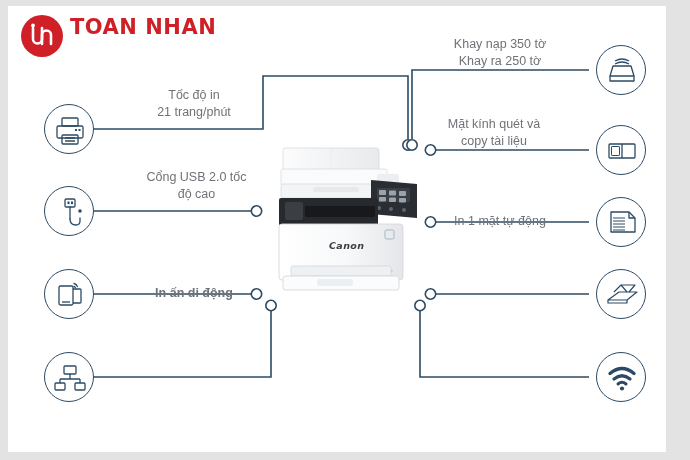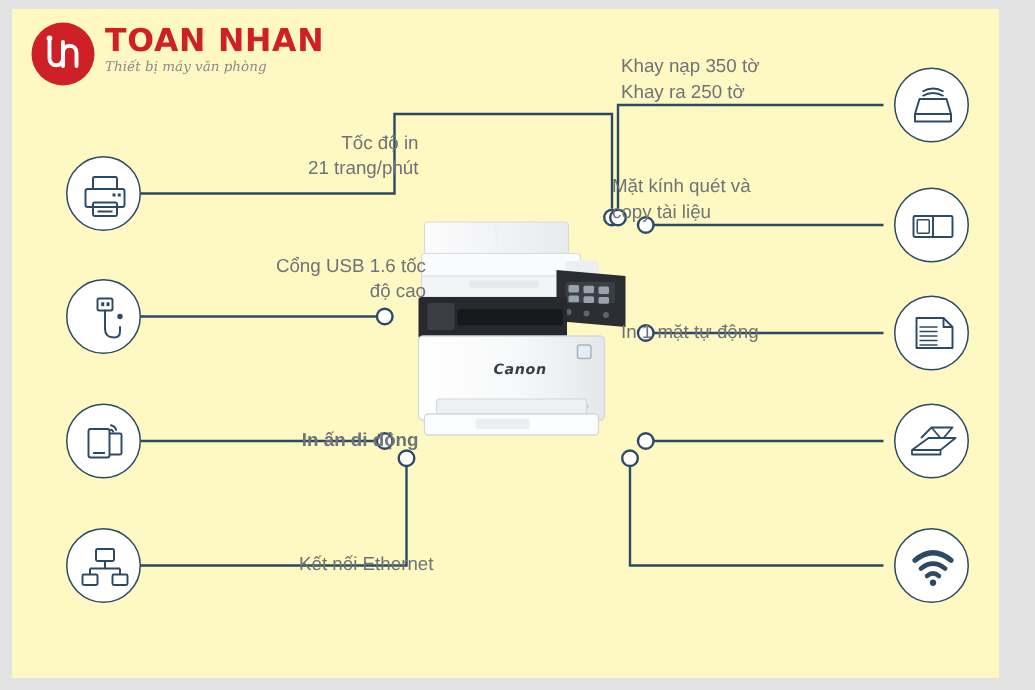--- a/index.html
+++ b/index.html
@@ -3,21 +3,21 @@
 <meta charset="utf-8">
 <style>
   html,body{margin:0;padding:0;}
   body{
     width:690px;height:460px;overflow:hidden;
     background:#e3e3e3;
     font-family:"Liberation Sans", sans-serif;
   }
   .page{
     position:absolute;left:8px;top:6px;width:658px;height:446px;
-    background:#fef9c3;
+    background:#ffffff;
   }
   
   .logo{position:absolute;left:12px;top:6px;width:200px;height:52px;}
   .logo-mark{position:absolute;left:0;top:2px;width:44px;height:44px;}
   .logo-text{position:absolute;left:50px;top:4px;}
   .logo-name{
     font-family:"DejaVu Sans", sans-serif;
     font-size:21px;font-weight:bold;letter-spacing:.5px;
     color:#cf2027;line-height:22px;
   }
@@ -35,40 +35,39 @@
   .badge{
     position:absolute;width:50px;height:50px;border-radius:50%;
     border:1.4px solid #2c4a63;box-sizing:border-box;
     background:#fff;
   }
   .badge svg{position:absolute;left:0;top:0;}
   .label{
     position:absolute;font-size:12.5px;line-height:17px;
     color:#6f7377;white-space:pre-line;
   }
-  .label.r{text-align:left;}
-  .label.l{text-align:right;}
+  .label.r{text-align:center;}
+  .label.l{text-align:center;}
 </style>
 </head>
 <body>
 
 <div class="page">
 
   <div class="logo">
     <div class="logo-mark">
       <svg width="44" height="44" viewBox="0 0 44 44">
         <circle cx="22" cy="22" r="21" fill="#cf2027"></circle>
         <path d="M13 14 v11 a4.5 4.5 0 0 0 9 0 v-11" fill="none" stroke="#fff" stroke-width="2.6" stroke-linecap="round"></path>
         <path d="M22 30 v-9 a4.5 4.5 0 0 1 9 0 v9" fill="none" stroke="#fff" stroke-width="2.6" stroke-linecap="round"></path>
         <circle cx="13" cy="11.5" r="1.9" fill="#fff"></circle>
       </svg>
     </div>
     <div class="logo-text">
       <div class="logo-name">TOAN NHAN</div>
-      <div class="logo-tag">Thiết bị máy văn phòng</div>
     </div>
   </div>
 
   <svg class="wires" viewBox="0 0 674 446">
     <g fill="none" stroke="#2c4a63" stroke-width="1.6">
 
       <path d="M85 123 H255 V70 H400 V133"></path>
       <circle cx="400" cy="139" r="5.2" fill="#fff"></circle>
 
       <path d="M85 205 H243"></path>
@@ -177,21 +176,21 @@
           <rect x="20" y="12" width="10" height="8" rx="1.2"></rect>
           <rect x="22.5" y="14.5" width="2" height="2.6" fill="#2c4a63" stroke="none"></rect>
           <rect x="26" y="14.5" width="2" height="2.6" fill="#2c4a63" stroke="none"></rect>
           <path d="M25 20 v12"></path>
           <path d="M25 32 q0 6 6 6 q4 0 4-4 v-3"></path>
         </g>
         <circle cx="35" cy="24" r="1.8" fill="#2c4a63"></circle>
       </svg>
     </div>
   </div>
-  <div class="label l" style="left:101px;top:163px;width:175px;">Cổng USB 1.6 tốc
+  <div class="label l" style="left:101px;top:163px;width:175px;">Cổng USB 2.0 tốc
 độ cao</div>
 
   <div class="node" style="left:36px;top:263px;">
     <div class="badge">
       <svg width="50" height="50" viewBox="0 0 50 50">
         <g fill="none" stroke="#2c4a63" stroke-width="1.3">
           <rect x="23" y="19" width="13" height="14" rx="1"></rect>
           <rect x="14" y="16" width="14" height="19" rx="1.5" fill="#fff"></rect>
           <path d="M17 32h8"></path>
           <path d="M29 13.5 a4.5 4.5 0 0 1 3.4 3.2" stroke-linecap="round"></path>
@@ -207,21 +206,20 @@
       <svg width="50" height="50" viewBox="0 0 50 50">
         <g fill="none" stroke="#2c4a63" stroke-width="1.3">
           <rect x="19" y="13" width="12" height="8" rx="1"></rect>
           <path d="M25 21 v5 M15 26 h20 M15 26 v4 M35 26 v4"></path>
           <rect x="10" y="30" width="10" height="7" rx="1"></rect>
           <rect x="30" y="30" width="10" height="7" rx="1"></rect>
         </g>
       </svg>
     </div>
   </div>
-  <div class="label l" style="left:101px;top:362px;width:180px;">Kết nối Ethernet</div>
 
   <div class="node" style="left:588px;top:39px;">
     <div class="badge">
       <svg width="50" height="50" viewBox="0 0 50 50">
         <g fill="none" stroke="#2c4a63" stroke-width="1.3" stroke-linejoin="round">
           <path d="M13 30 L16 20 H34 L37 30 Z"></path>
           <path d="M13 30 v5 h24 v-5"></path>
           <path d="M18 18 q7 -4 14 0"></path>
           <path d="M18 15 q7 -4 14 0"></path>
         </g>

